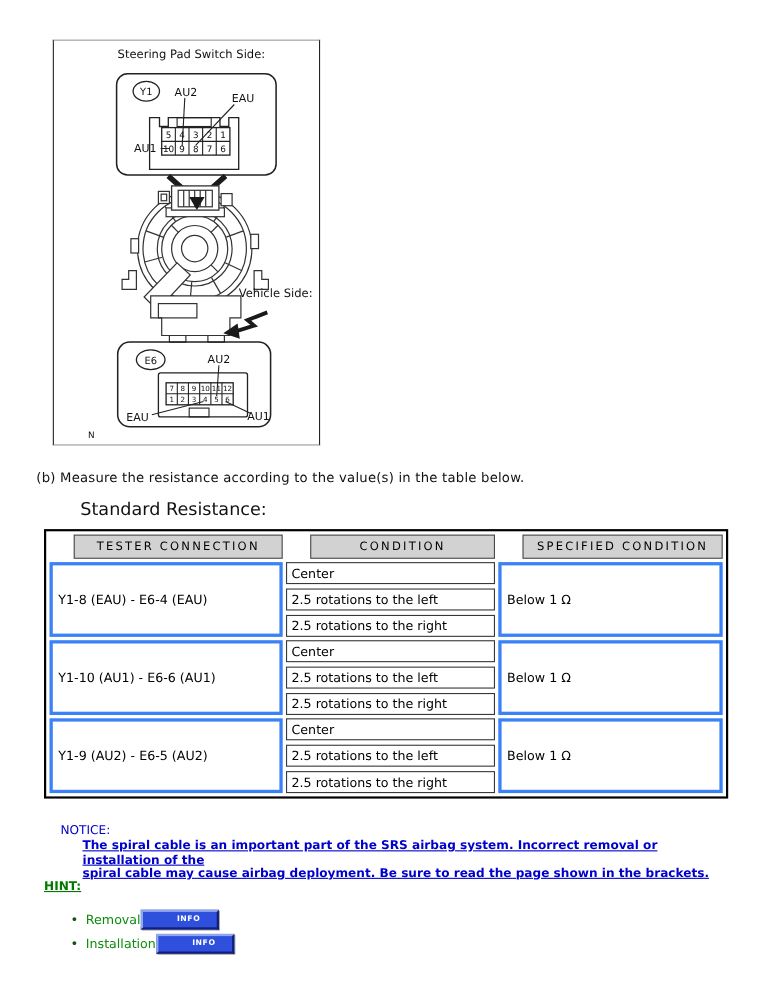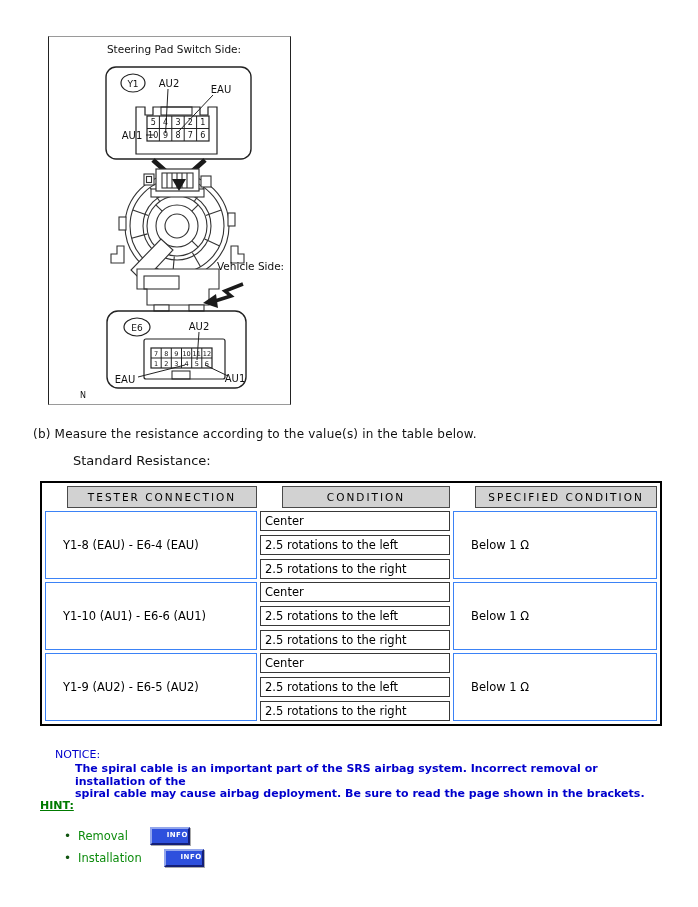--- a/index.html
+++ b/index.html
@@ -6,51 +6,51 @@
   .page{position:relative;width:698px;height:907px;background:#ffffff;
         font-family:"DejaVu Sans","Liberation Sans",sans-serif;color:#1a1a1a;overflow:hidden;}
 
   
   .diagram-frame{position:absolute;left:48px;top:36px;width:213px;height:367px;
                  border:1px solid;border-color:#9a9a9a #222 #9a9a9a #222;background:#fff;padding-left:28px;}
   .diagram-frame svg{display:block;}
 
   
   .instruction{position:absolute;left:33px;top:427px;font-size:12px;letter-spacing:.2px;color:#111;text-align:center;}
-  .subtitle{position:absolute;left:73px;top:453px;font-size:13px;color:#111;}
+  .subtitle{position:absolute;left:73px;top:453px;font-size:16px;color:#111;}
 
   
   .res-table{position:absolute;left:40px;top:481px;width:622px;border:2px solid #000;
              padding:3px;background:#fff;box-sizing:border-box;}
   .t-row{display:grid;grid-template-columns:212px 190px 1fr;gap:3px;margin-bottom:3px;}
   .t-row:last-child{margin-bottom:0;}
   .th{height:20px;background:#d2d2d2;border:1px solid #4a4a4a;display:flex;align-items:center;
       justify-content:center;font-size:10.5px;letter-spacing:2px;color:#000;white-space:nowrap;margin-left:22px;}
-  .cell{border:1px solid #3b82f6;background:#fff;display:flex;align-items:center;
-        padding-left:17px;font-size:11.5px;color:#000;}
+  .cell{border:3px solid #3b82f6;background:#fff;display:flex;align-items:center;
+        padding-left:5px;font-size:11.5px;color:#000;}
   .cond-stack{display:flex;flex-direction:column;gap:4px;}
   .cond{height:18px;border:1px solid #383838;background:#fff;display:flex;align-items:center;
         padding-left:4px;font-size:11.5px;color:#000;}
 
   
   .notice-label{position:absolute;left:55px;top:748px;font-size:11px;font-weight:normal;color:#0000cc;}
   .notice-body{position:absolute;left:75px;top:763px;width:585px;font-size:11px;font-weight:bold;
-               color:#0000cc;line-height:12.5px;}
+               color:#0000cc;line-height:12.5px;text-decoration:underline;}
 
   
   .hint-label{position:absolute;left:40px;top:799px;font-size:11px;font-weight:bold;
               color:#007a00;text-decoration:underline;}
   .hint-list{position:absolute;left:64px;top:826px;}
   .hint-item{position:relative;padding-left:14px;height:20px;margin-bottom:2px;
              display:flex;align-items:center;font-size:11.5px;color:#0e8c0e;}
   .hint-item .bullet{position:absolute;left:0;top:4px;font-size:12px;color:#115511;line-height:12px;}
-  .info-btn{display:inline-block;margin-left:22px;width:36px;height:14px;line-height:13px;
+  .info-btn{display:inline-block;margin-left:0;width:36px;height:14px;line-height:13px;
             background:#2e50dd;color:#fff;font-size:7px;font-weight:bold;letter-spacing:.5px;
-            text-align:right;border-style:solid;border-width:2px;
-            border-color:#93a6ec #141f78 #141f78 #93a6ec;box-shadow:1px 1px 0 #aaa;cursor:pointer;}
+            text-align:left;border-style:solid;border-width:2px;
+            border-color:#93a6ec #141f78 #141f78 #93a6ec;box-shadow:1px 1px 0 #aaa;cursor:pointer;padding-left:31px;}
 
   
   svg text{font-family:"DejaVu Sans","Liberation Sans",sans-serif;fill:#111;}
 </style>
 </head>
 <body>
 
 <div class="page">
 
   <div class="diagram-frame">

